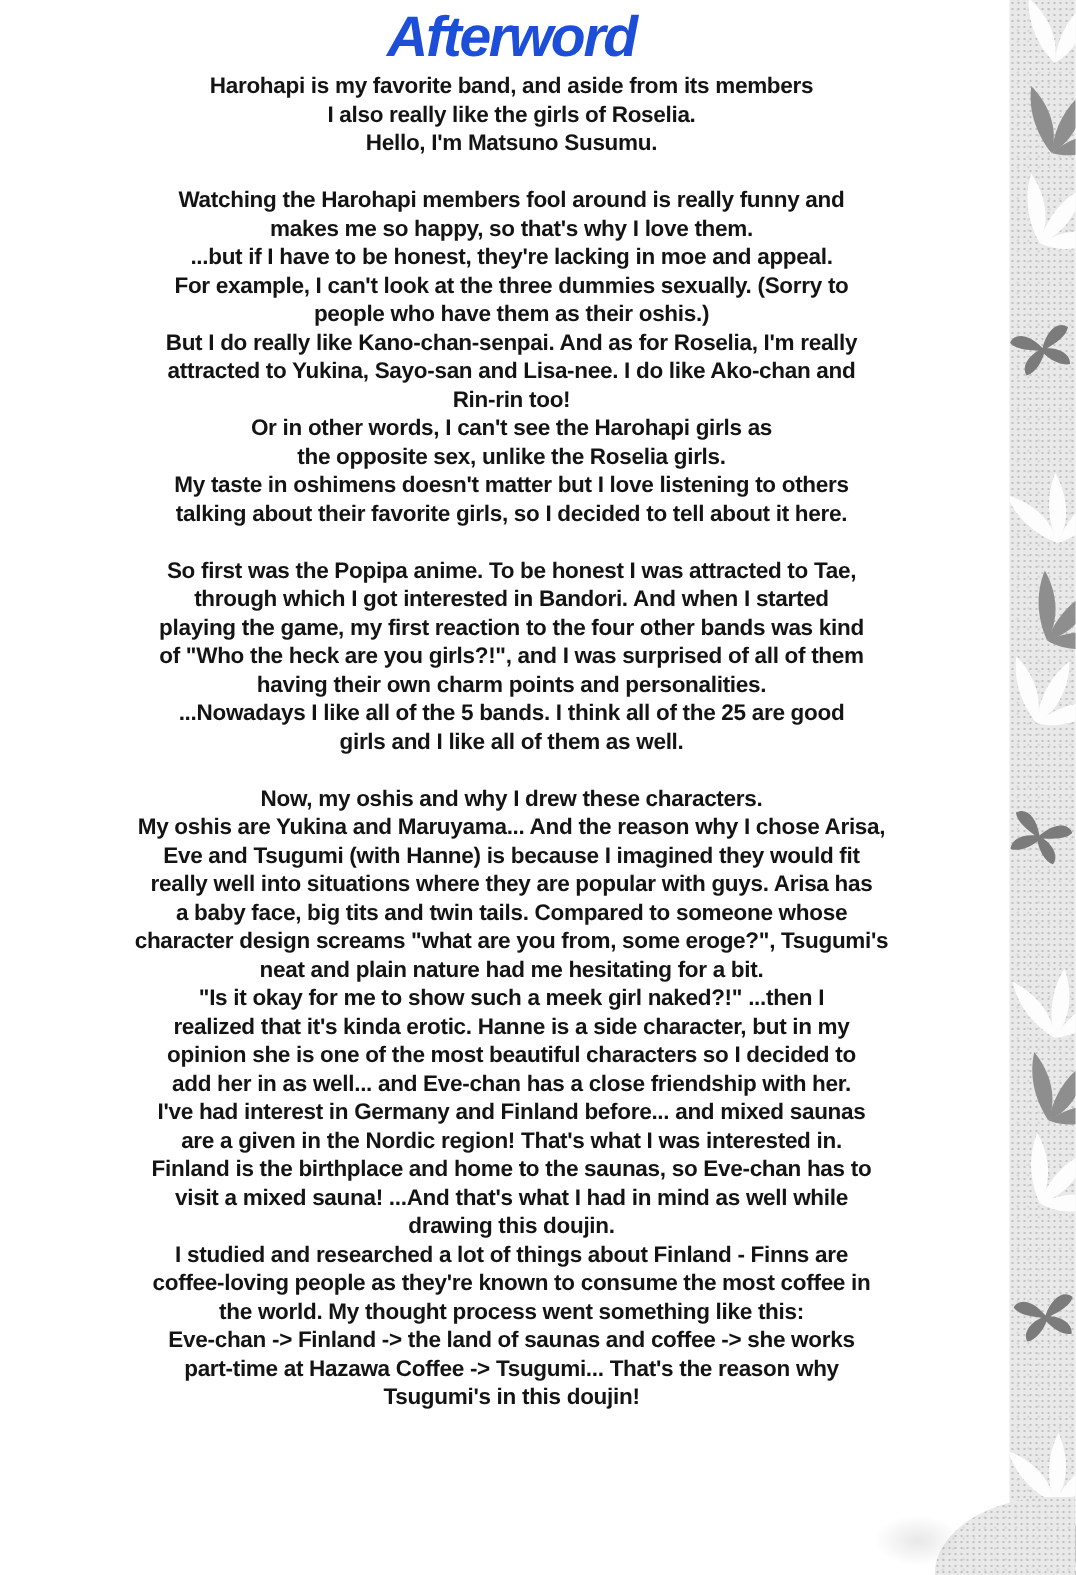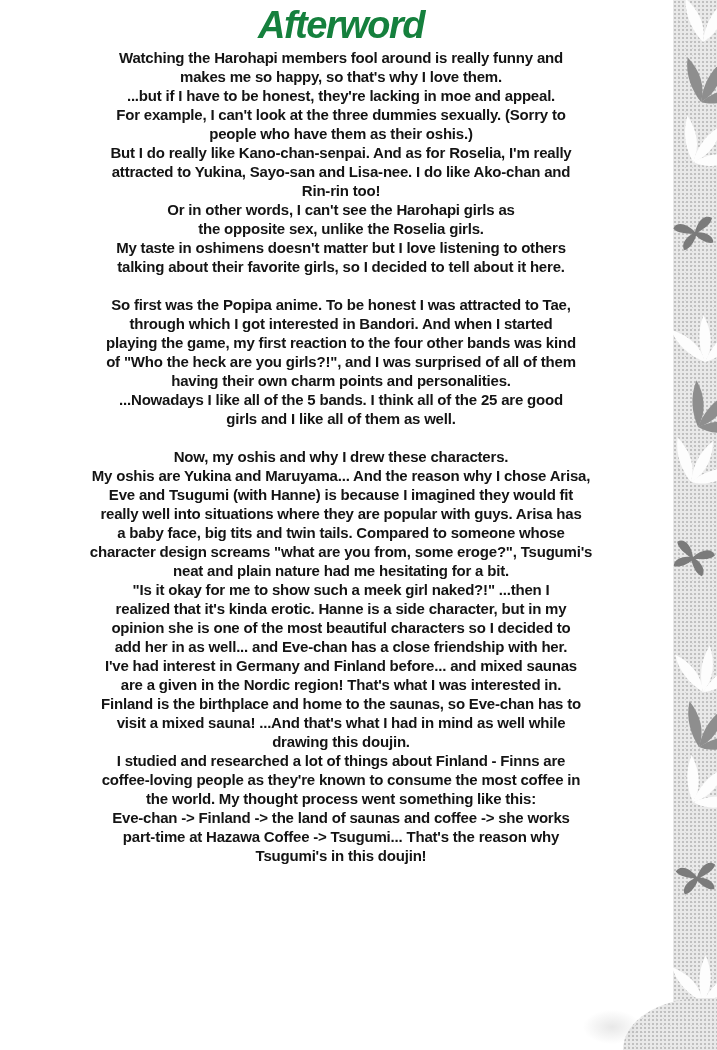--- a/index.html
+++ b/index.html
@@ -14,21 +14,21 @@
     font-family:"Liberation Sans", sans-serif;
   }
   .content{
     position:absolute;left:41px;top:0;width:600px;
     text-align:center;color:var(--text);
   }
   .title{
     margin:4px 0 0;
     font-size:38px;line-height:42px;
     font-weight:bold;font-style:italic;letter-spacing:-1.5px;
-    color:#15803d;
+    color:#1d4ed8;
     text-align:center;
   }
   .body-text{
     margin-top:2px;
     font-size:15px;line-height:19px;font-weight:bold;letter-spacing:-0.2px;
   }
   .para{margin:0 0 19px 0;padding:0}
   .dots{
     background-color:var(--strip_bg);
     background-image:
@@ -52,20 +52,21 @@
   .bfly{fill:var(--butterfly)}
 </style>
 </head>
 <body>
 
 <div class="page">
 
   <div class="content">
     <h1 class="title">Afterword</h1>
     <div class="body-text">
+        <p class="para">Harohapi is my favorite band, and aside from its members<br>I also really like the girls of Roselia.<br>Hello, I'm Matsuno Susumu.</p>
         <p class="para">Watching the Harohapi members fool around is really funny and<br>makes me so happy, so that's why I love them.<br>...but if I have to be honest, they're lacking in moe and appeal.<br>For example, I can't look at the three dummies sexually. (Sorry to<br>people who have them as their oshis.)<br>But I do really like Kano-chan-senpai. And as for Roselia, I'm really<br>attracted to Yukina, Sayo-san and Lisa-nee. I do like Ako-chan and<br>Rin-rin too!<br>Or in other words, I can't see the Harohapi girls as<br>the opposite sex, unlike the Roselia girls.<br>My taste in oshimens doesn't matter but I love listening to others<br>talking about their favorite girls, so I decided to tell about it here.</p>
         <p class="para">So first was the Popipa anime. To be honest I was attracted to Tae,<br>through which I got interested in Bandori. And when I started<br>playing the game, my first reaction to the four other bands was kind<br>of "Who the heck are you girls?!", and I was surprised of all of them<br>having their own charm points and personalities.<br>...Nowadays I like all of the 5 bands. I think all of the 25 are good<br>girls and I like all of them as well.</p>
         <p class="para">Now, my oshis and why I drew these characters.<br>My oshis are Yukina and Maruyama... And the reason why I chose Arisa,<br>Eve and Tsugumi (with Hanne) is because I imagined they would fit<br>really well into situations where they are popular with guys. Arisa has<br>a baby face, big tits and twin tails. Compared to someone whose<br>character design screams "what are you from, some eroge?", Tsugumi's<br>neat and plain nature had me hesitating for a bit.<br>"Is it okay for me to show such a meek girl naked?!" ...then I<br>realized that it's kinda erotic. Hanne is a side character, but in my<br>opinion she is one of the most beautiful characters so I decided to<br>add her in as well... and Eve-chan has a close friendship with her.<br>I've had interest in Germany and Finland before... and mixed saunas<br>are a given in the Nordic region! That's what I was interested in.<br>Finland is the birthplace and home to the saunas, so Eve-chan has to<br>visit a mixed sauna! ...And that's what I had in mind as well while<br>drawing this doujin.<br>I studied and researched a lot of things about Finland - Finns are<br>coffee-loving people as they're known to consume the most coffee in<br>the world. My thought process went something like this:<br>Eve-chan -&gt; Finland -&gt; the land of saunas and coffee -&gt; she works<br>part-time at Hazawa Coffee -&gt; Tsugumi... That's the reason why<br>Tsugumi's in this doujin!</p>
       </div>
   </div>
 
   <aside class="strip dots">
     <svg width="44" height="1050" viewBox="0 0 44 1050">
       <defs>
         <path id="lf" d="M0 0 C5 -13 15 -27 32 -34 C27 -17 16 -4 0 0 Z"></path>

